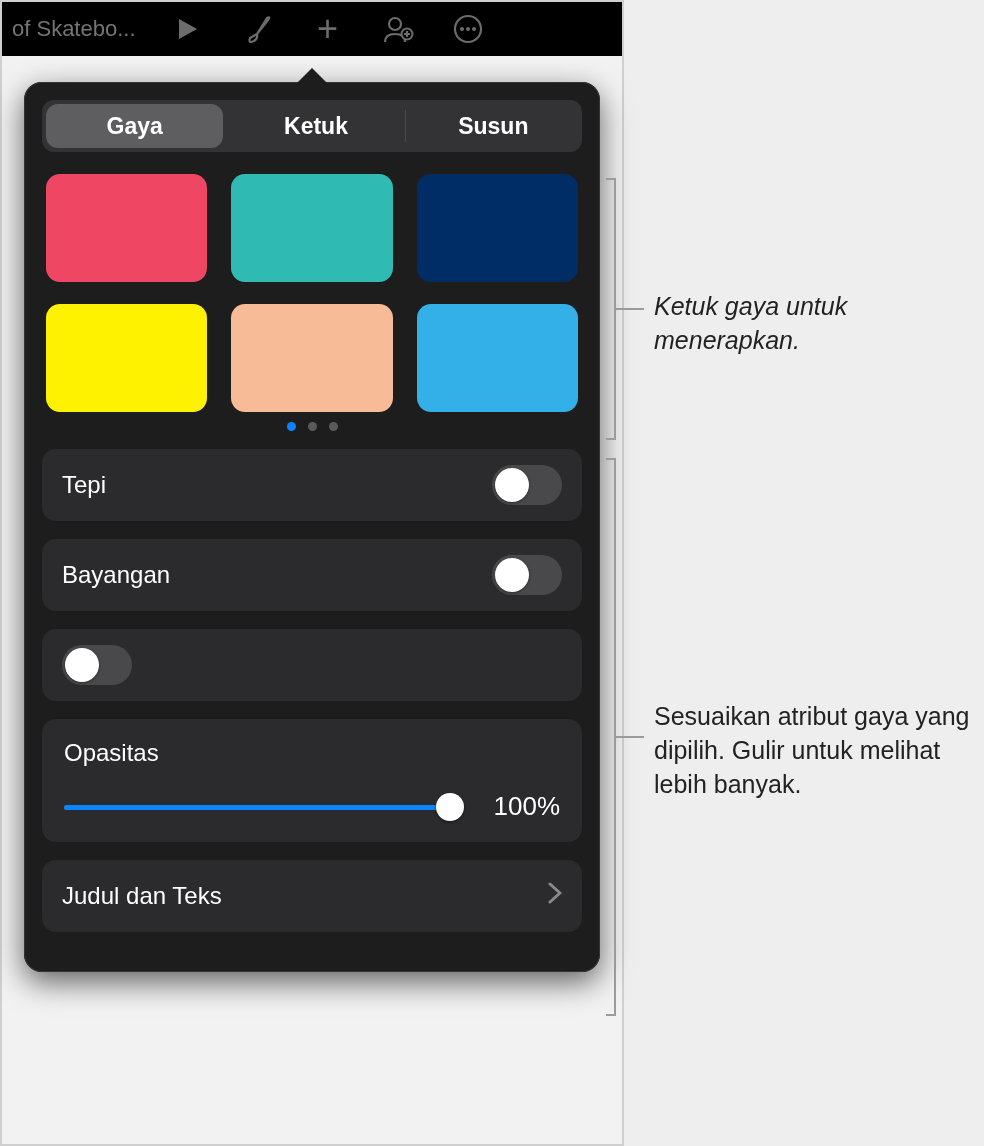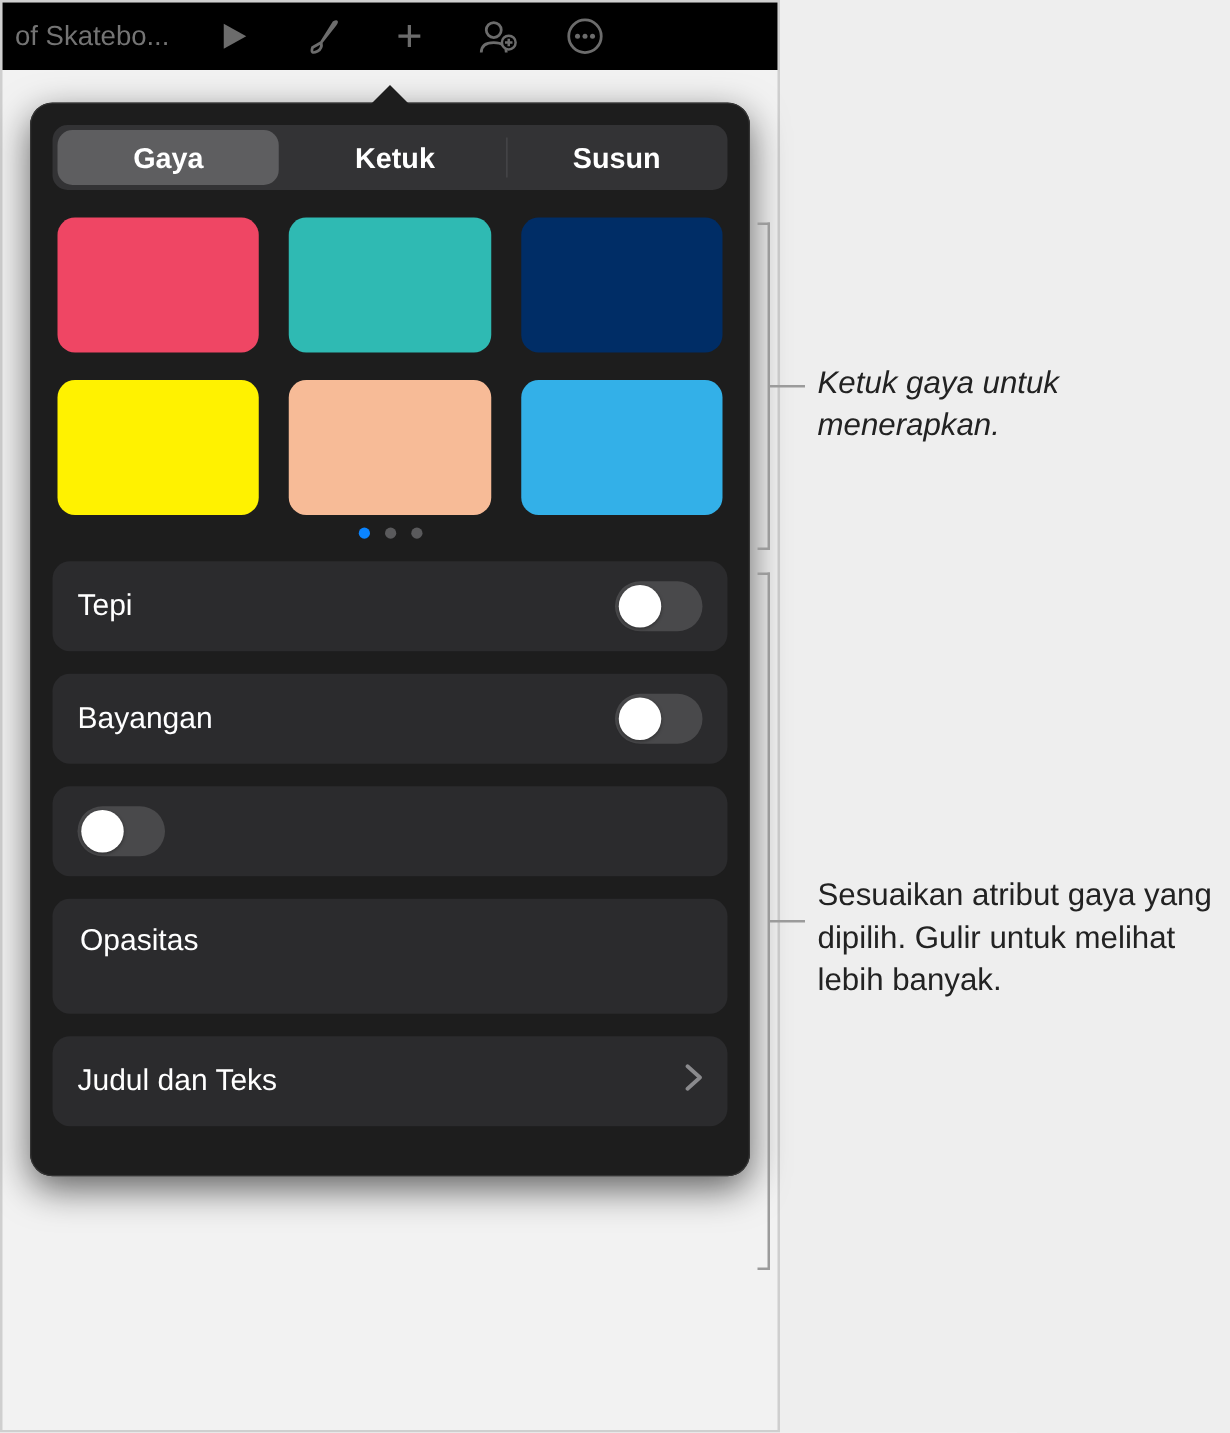--- a/index.html
+++ b/index.html
@@ -302,20 +302,28 @@
     </div>
 
     <div class="row">
       <div class="switch">
           <div class="knob"></div>
         </div>
     </div>
 
     <div class="opacity-row">
       <div class="op-label">Opasitas</div>
+      <div class="op-track-wrap">
+        <div class="slider">
+          <div class="track"></div>
+          <div class="track-fill"></div>
+          <div class="thumb"></div>
+        </div>
+        <div class="op-value">100%</div>
+      </div>
     </div>
 
     <div class="row">
       <span class="label">Judul dan Teks</span>
       <span class="chevron">
         <svg width="14" height="22" viewBox="0 0 14 22">
             <path d="M2 2 L12 11 L2 20" fill="none" stroke="#8a8a8d" stroke-width="3" stroke-linecap="round" stroke-linejoin="round"></path>
           </svg>
       </span>
     </div>

